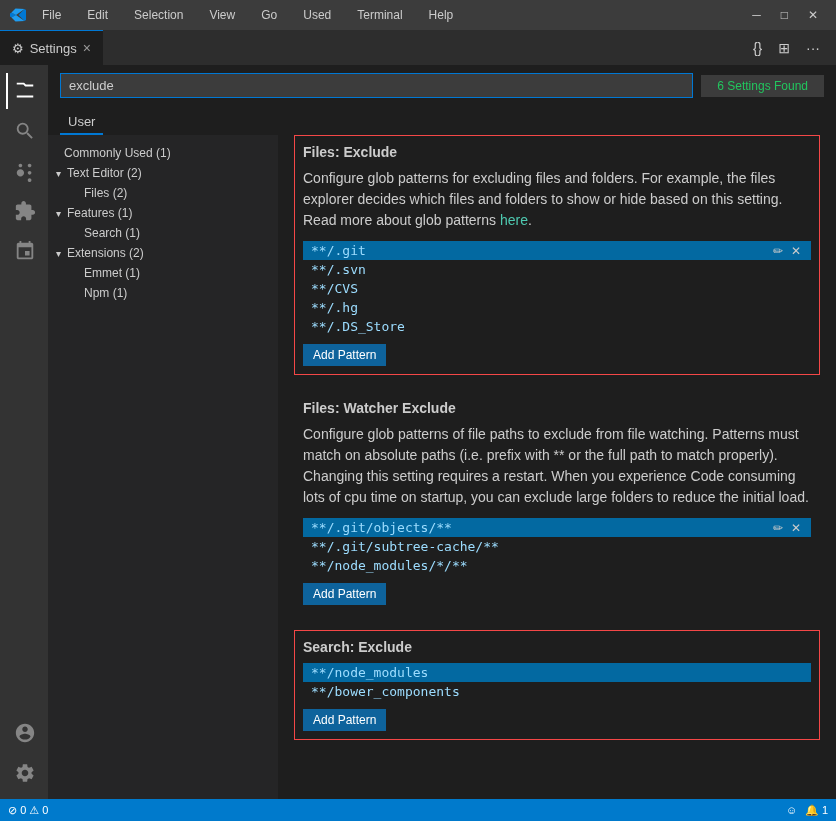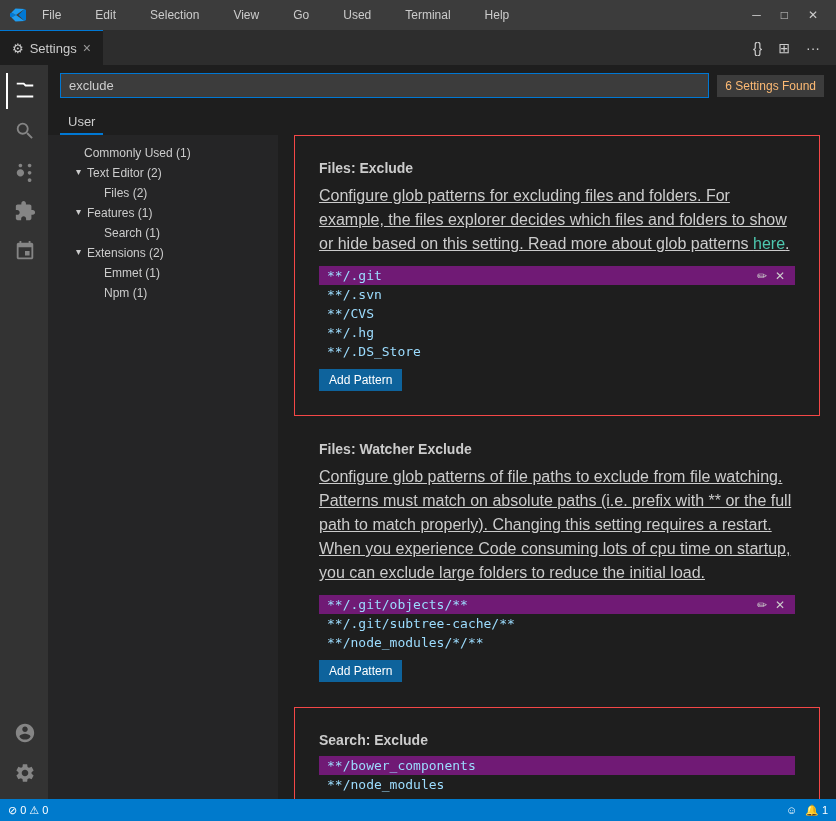--- a/index.html
+++ b/index.html
@@ -30,21 +30,21 @@
       align-items: center;
       gap: 8px;
     }
     .title-bar-logo {
       width: 16px;
       height: 16px;
       flex-shrink: 0;
     }
     .title-bar-menu {
       display: flex;
-      gap: 18px;
+      gap: 10px;
     }
     .title-bar-menu span {
       padding: 2px 8px;
       font-size: 12px;
       color: #cccccc;
       cursor: pointer;
     }
     .title-bar-center {
       font-size: 12px;
       color: #cccccc;
@@ -168,23 +168,23 @@
       background: #3c3c3c;
       border: 1px solid #0078d4;
       color: #cccccc;
       font-size: 13px;
       padding: 4px 8px;
       outline: none;
       font-family: 'Segoe UI', sans-serif;
     }
     .search-count {
       font-size: 12px;
-      color: #fdba74;
+      color: #22c55e;
       background: #3c3c3c;
-      padding: 4px 8px;
+      padding: 4px 16px;
       flex-shrink: 0;
     }
 
     
     .settings-body {
       display: flex;
       flex: 1;
       overflow: hidden;
     }
 
@@ -210,23 +210,22 @@
       overflow-y: auto;
       flex-shrink: 0;
       padding: 8px 0;
     }
     .sidebar-item {
       padding: 3px 16px;
       font-size: 12px;
       color: #cccccc;
       cursor: pointer;
       display: flex;
-      align-items: flex-start;
+      align-items: center;
       gap: 4px;
-      margin-left: 20px;
     }
     .sidebar-item.category {
       padding-left: 8px;
       font-size: 12px;
     }
     .sidebar-item.sub {
       padding-left: 36px;
     }
     .sidebar-item .arrow {
       font-size: 10px;
@@ -236,62 +235,62 @@
     
     .settings-content {
       flex: 1;
       overflow-y: auto;
       padding: 0 16px 16px;
       background: #1e1e1e;
     }
 
     
     .setting-section {
+      margin-bottom: 16px;
       border: 1px solid transparent;
-      padding: 24px;
+      padding: 8px;
     }
     .setting-section.highlighted {
       border: 1px solid #f44747;
     }
     .setting-title {
       font-size: 14px;
       font-weight: 600;
       color: #cccccc;
       margin-bottom: 8px;
     }
     .setting-title strong {
       font-weight: 700;
     }
     .setting-description {
-      font-size: 16px;
+      font-size: 14px;
       color: #cccccc;
       margin-bottom: 10px;
       line-height: 1.5;
-      text-decoration: underline;
     }
     .setting-description a {
       color: #4ec9b0;
       text-decoration: none;
     }
 
     
     .pattern-list {
       background: #1e1e1e;
       margin-bottom: 8px;
     }
     .pattern-row {
       display: flex;
       align-items: center;
       padding: 2px 8px;
       font-size: 13px;
       font-family: 'Consolas', monospace;
       color: #cccccc;
     }
     .pattern-row:first-child {
-      background: #701a75;
+      background: #0369a1;
     }
     .pattern-row .pattern-text {
       flex: 1;
       color: #9cdcfe;
     }
     .pattern-row .pattern-actions {
       display: flex;
       gap: 4px;
       opacity: 0;
     }
@@ -538,24 +537,24 @@
               <span class="pattern-text">**/node_modules/*/**</span>
             </div>
           </div>
           <button class="add-pattern-btn">Add Pattern</button>
         </div>
 
         <div class="setting-section highlighted">
           <div class="setting-title">Search: <strong>Exclude</strong></div>
           <div class="pattern-list">
             <div class="pattern-row">
+              <span class="pattern-text">**/node_modules</span>
+            </div>
+            <div class="pattern-row">
               <span class="pattern-text">**/bower_components</span>
-            </div>
-            <div class="pattern-row">
-              <span class="pattern-text">**/node_modules</span>
             </div>
           </div>
           <button class="add-pattern-btn">Add Pattern</button>
         </div>
 
       </div>
     </div>
   </div>
 </div>
 

